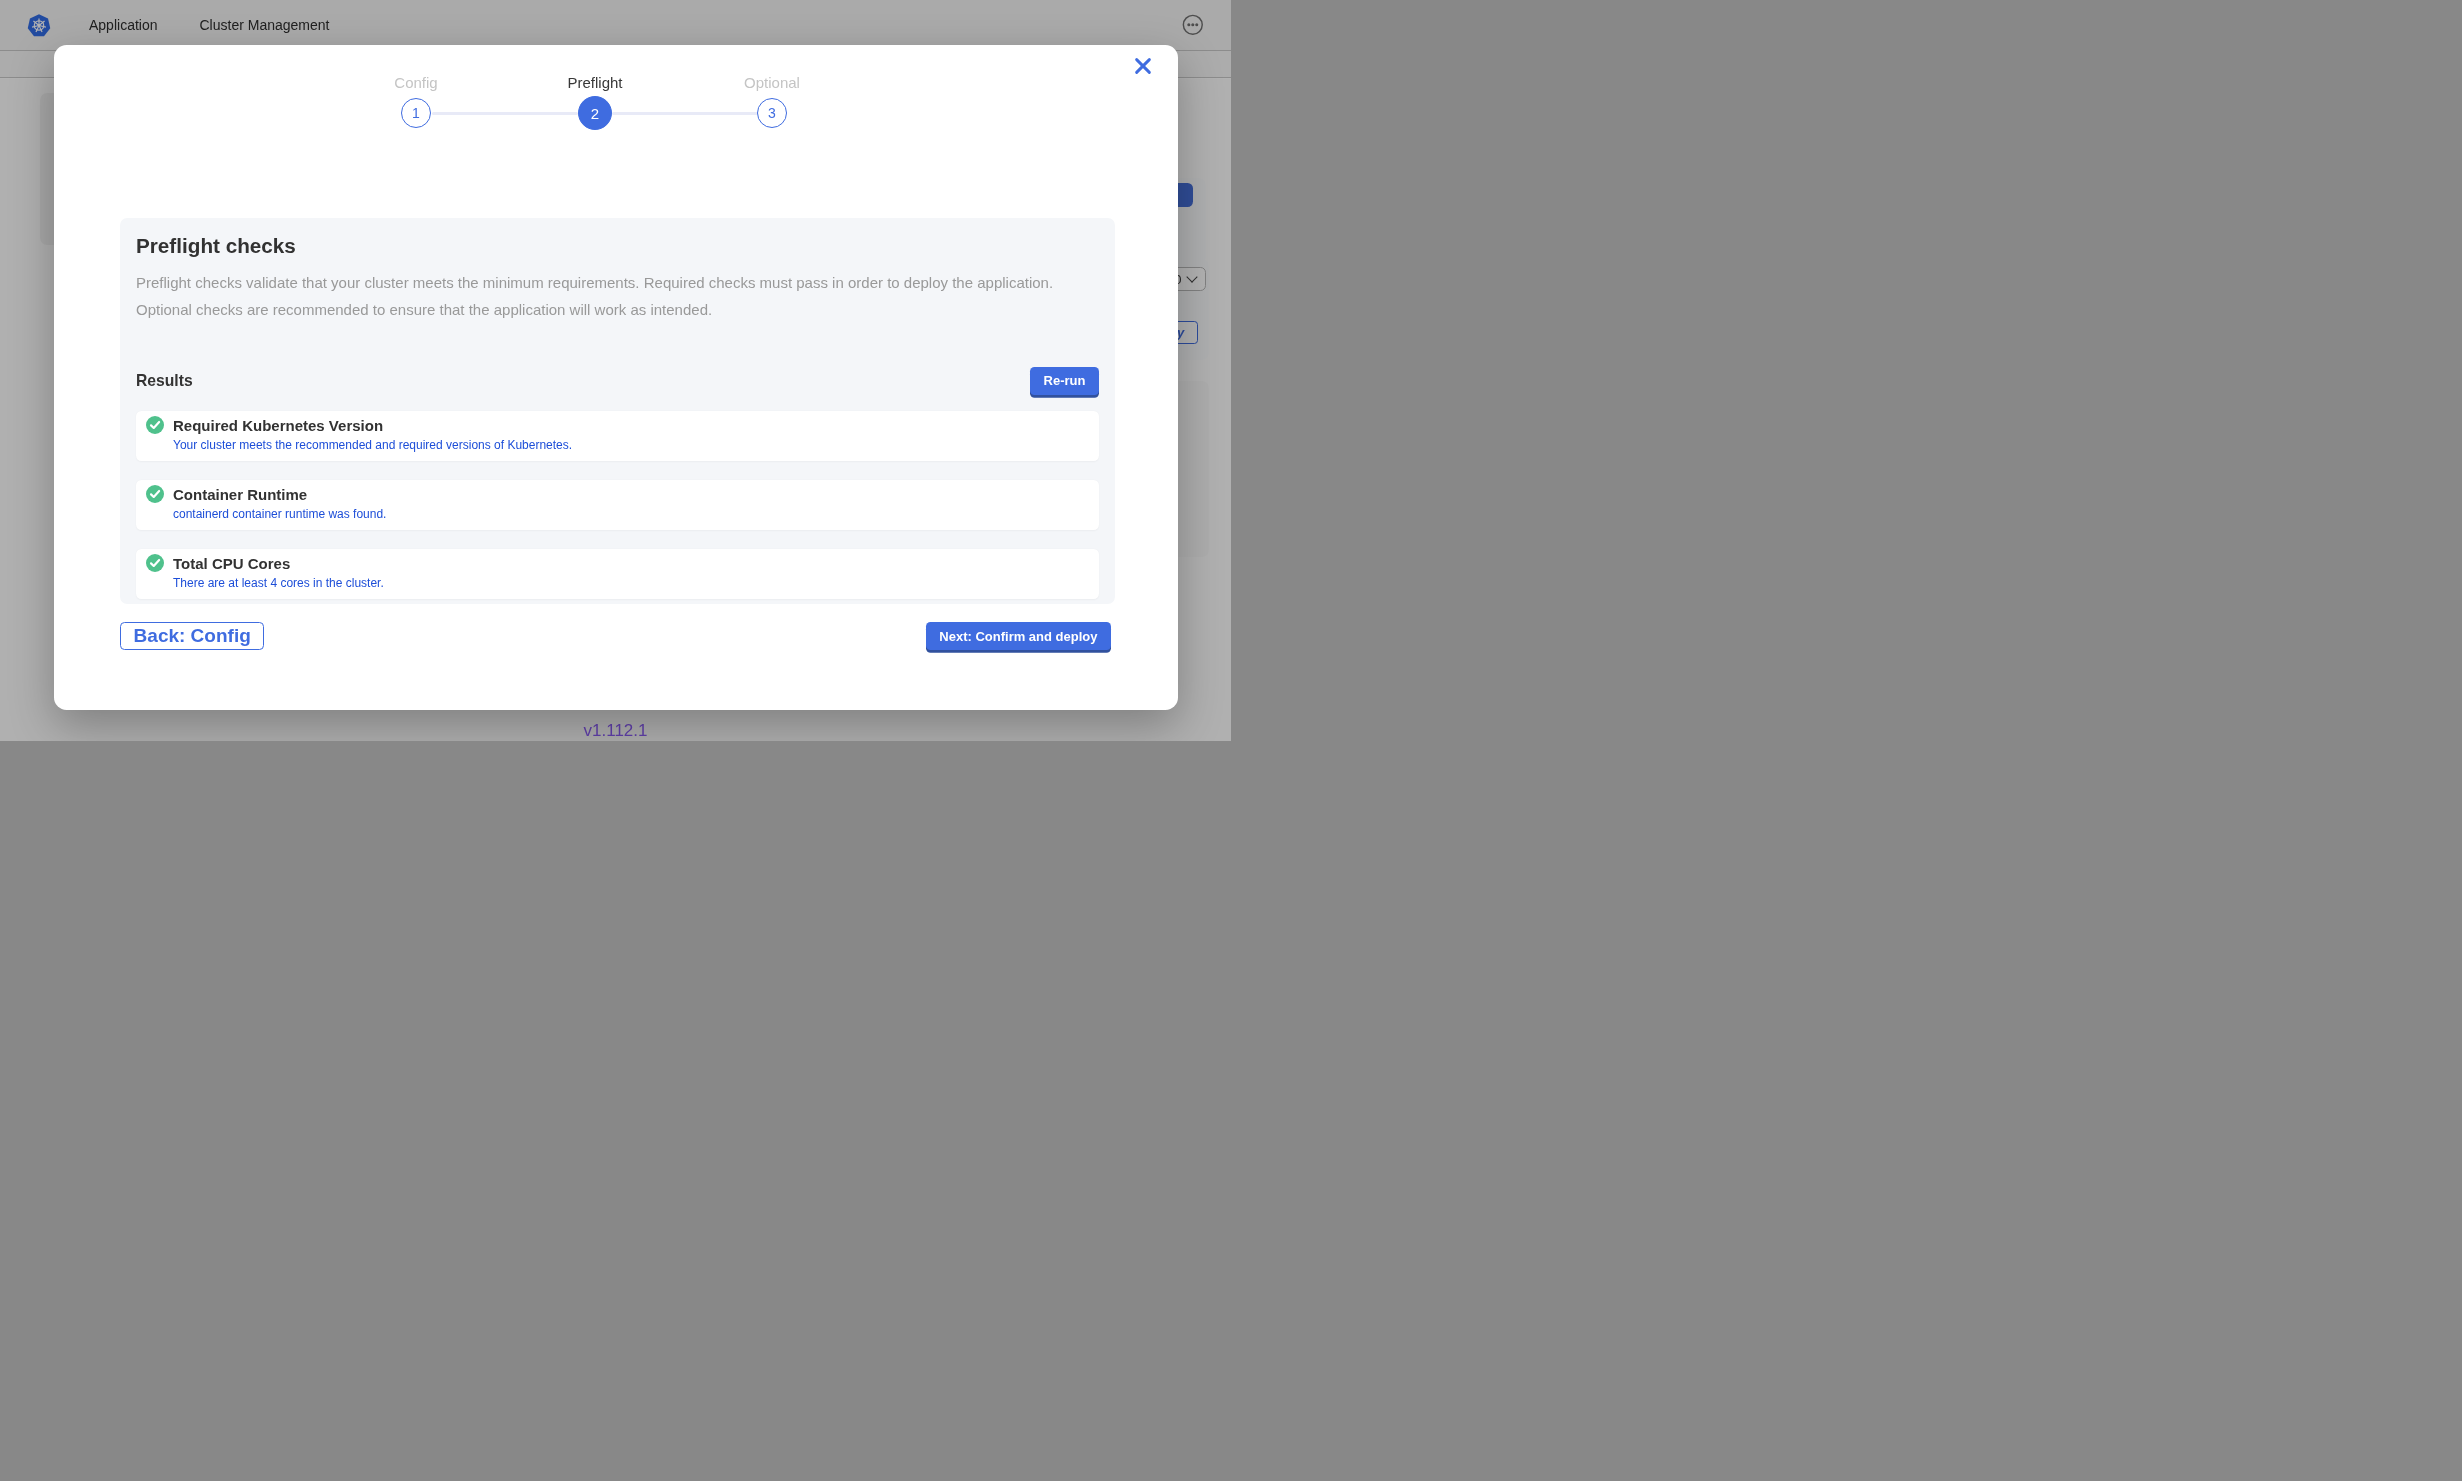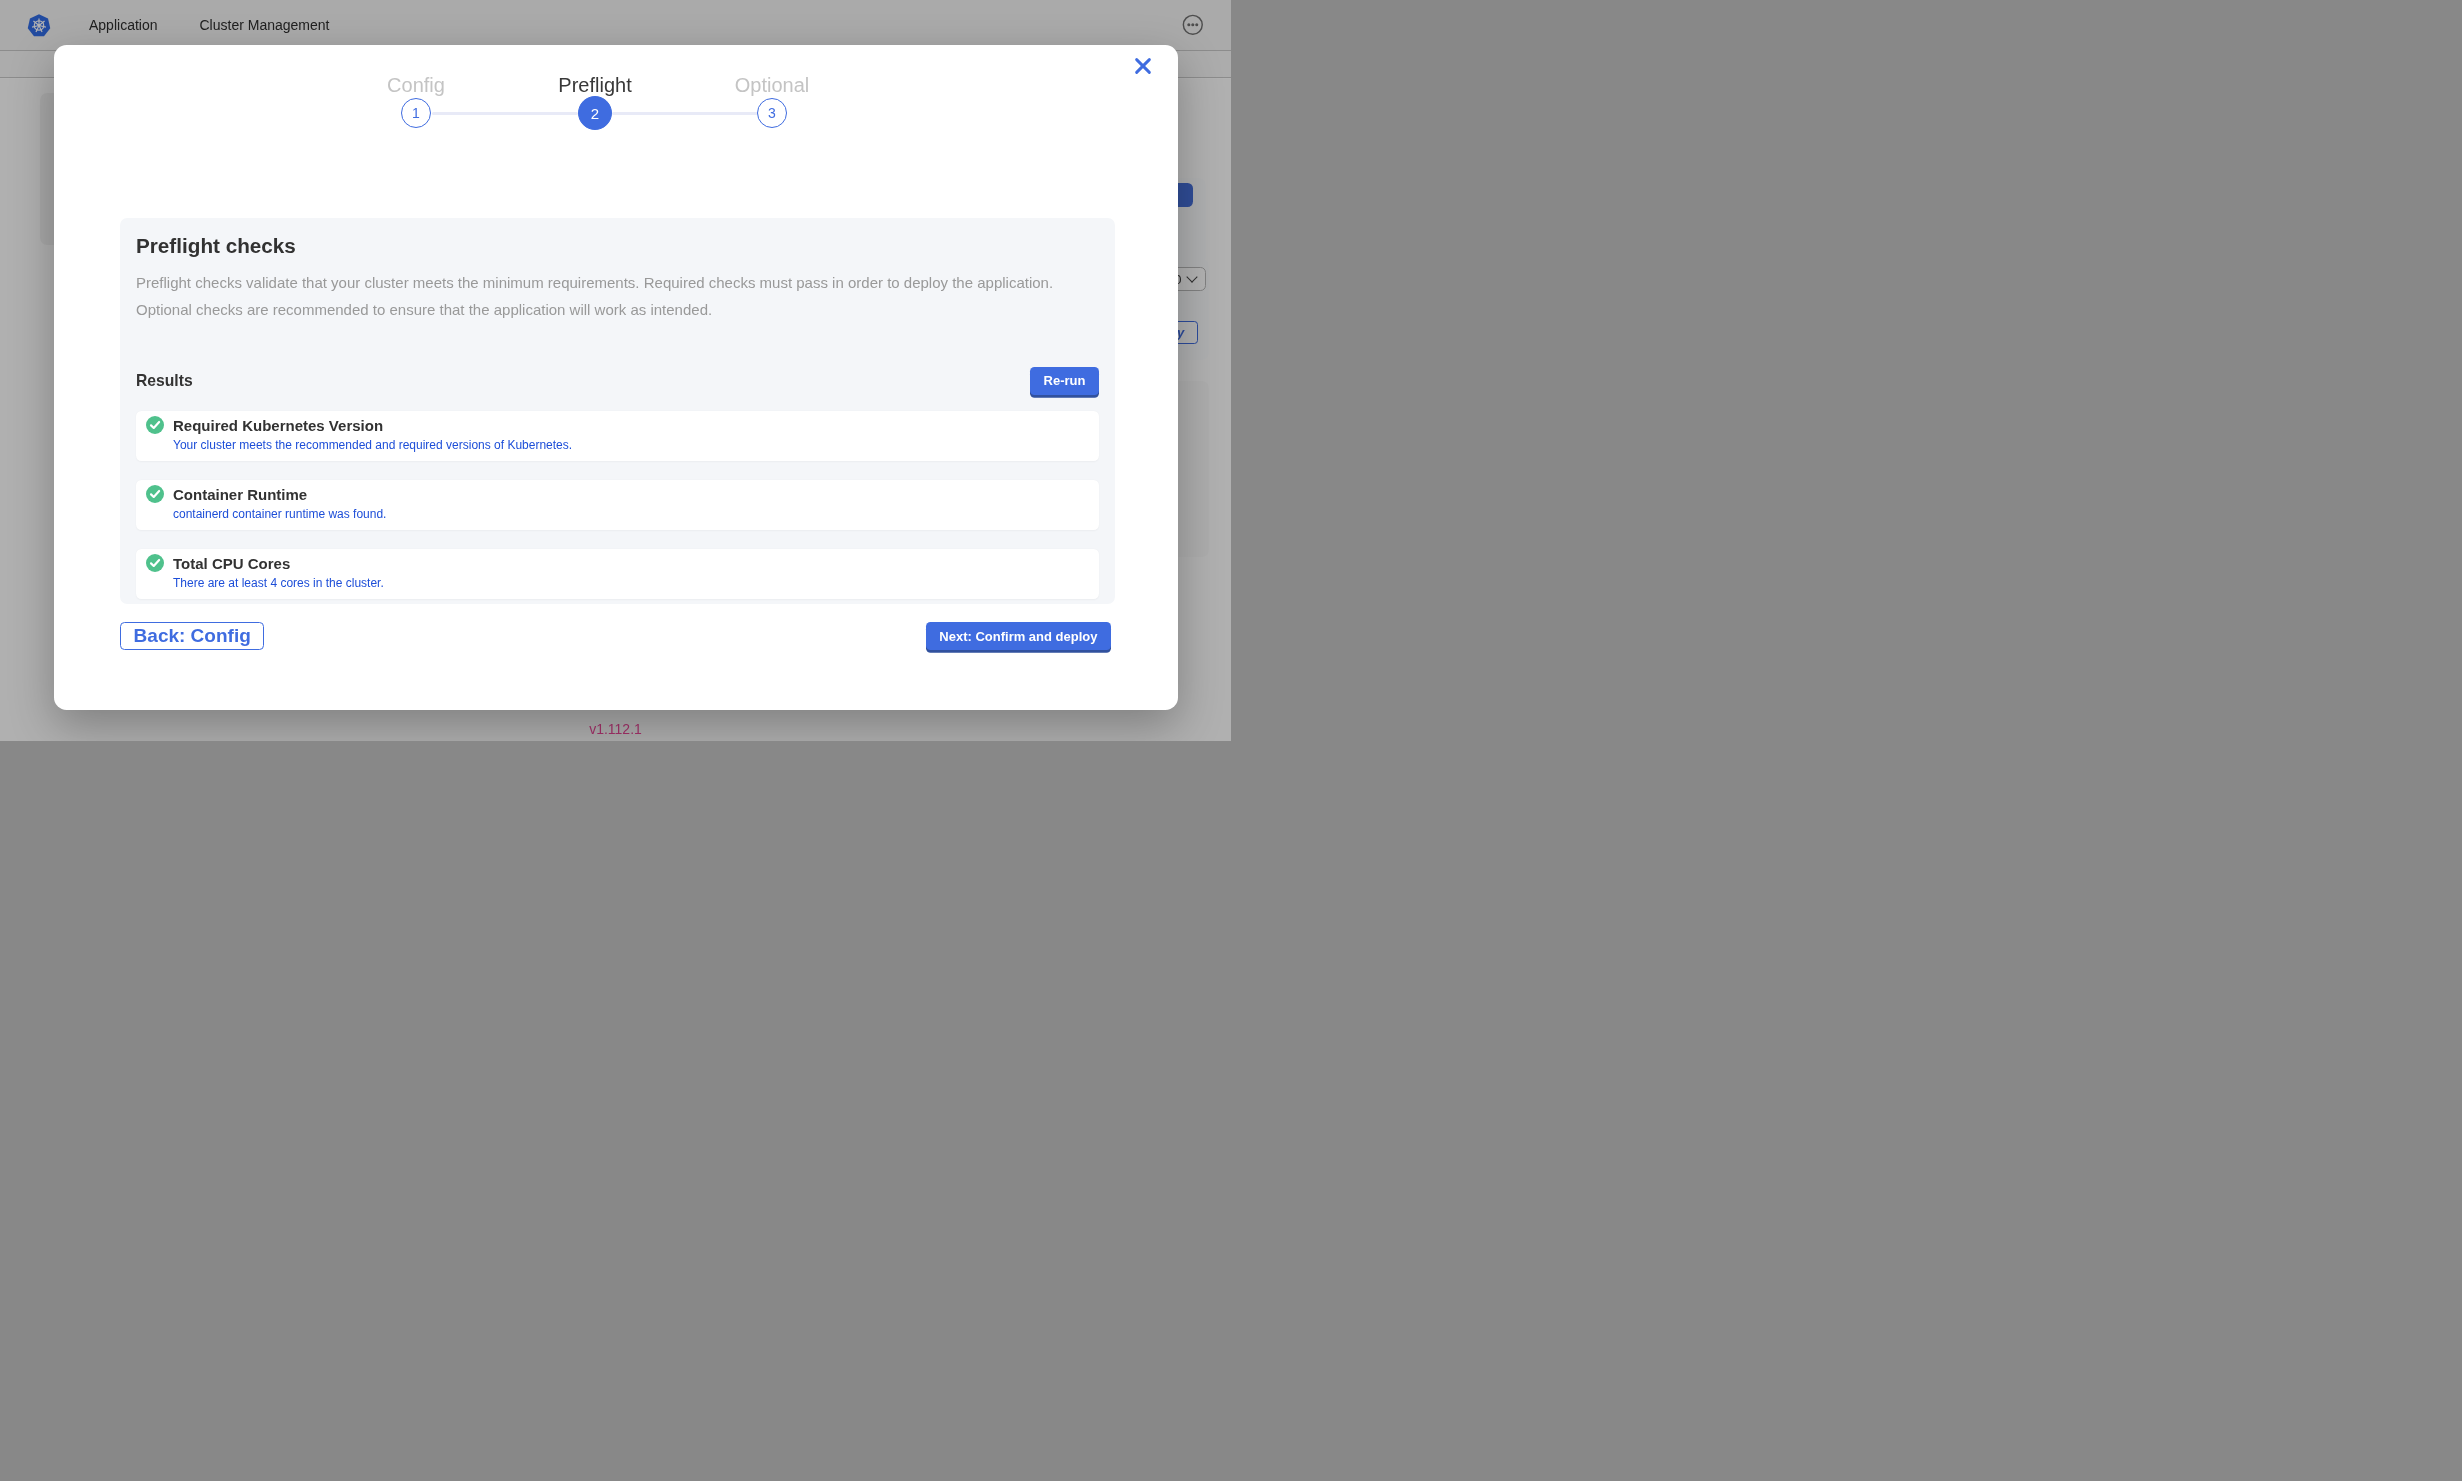--- a/index.html
+++ b/index.html
@@ -21,31 +21,31 @@
   .content-bg{position:absolute;top:79px;left:0;right:0;bottom:0;background:#fdfdfd;}
 
   .bg-card-left{position:absolute;left:40px;top:93px;width:126px;height:152px;background:#f1f1f1;border-radius:7.2px;}
   .bg-card-a{position:absolute;left:1114px;top:178px;width:92px;height:86px;background:#fafbfc;border-radius:7.2px;}
   .bg-btn-blue{position:absolute;left:1156px;top:183px;width:37px;height:24px;background:#456fd8;border-radius:5.4px;}
   .bg-card-b{position:absolute;left:1114px;top:259px;width:95px;height:101px;background:#fafbfc;border-radius:7.2px;}
   .bg-select{position:absolute;left:1166px;top:267px;width:40px;height:24px;background:#ffffff;border:0.9px solid #b9b9b9;border-radius:5.4px;display:flex;align-items:center;padding-left:7.2px;font-size:13px;color:#333;}
   .bg-select .chev{width:8px;height:8px;border-right:1.8px solid #444;border-bottom:1.8px solid #444;transform:rotate(45deg);margin-left:6.3px;margin-top:-3.6px;}
   .bg-btn-outline{position:absolute;left:1167px;top:321px;width:31px;height:23.4px;background:#fff;border:1.3px solid #3f6ce0;border-radius:3.6px;color:#3f6ce0;font-weight:bold;font-style:italic;font-size:13px;display:flex;align-items:center;padding-left:9px;}
   .bg-card-c{position:absolute;left:1114px;top:381px;width:95px;height:176px;background:#f8f8f8;border-radius:7.2px;}
-  .version{position:absolute;left:0;right:0;top:721px;text-align:center;font-size:14px;color:#ec4899;}
+  .version{position:absolute;left:0;right:0;top:721px;text-align:center;font-size:17px;color:#8b5cf6;}
 
   
   .overlay{position:absolute;inset:0;background:rgba(0,0,0,0.30);z-index:10;}
 
   
   .modal{position:absolute;left:54px;top:45px;width:1124px;height:665px;background:#ffffff;border-radius:12.6px;z-index:20;box-shadow:0 16px 45px rgba(0,0,0,0.28);}
   .close-btn{position:absolute;top:7.2px;right:21.6px;width:27px;height:27px;display:flex;align-items:center;justify-content:center;cursor:pointer;background:none;border:none;padding:0;}
 
   
-  .step-label{position:absolute;top:29px;transform:translateX(-50%);font-size:20px;color:#c4c4c4;white-space:nowrap;}
+  .step-label{position:absolute;top:29px;transform:translateX(-50%);font-size:15px;color:#c4c4c4;white-space:nowrap;}
   .step-label.active{color:#383838;font-weight:500;}
   .step-circle{position:absolute;top:68px;transform:translate(-50%,-50%);width:30px;height:30px;border-radius:50%;background:#fff;border:1.8px solid #3f6ce0;color:#3f6ce0;font-size:14px;display:flex;align-items:center;justify-content:center;cursor:pointer;}
   .step-circle.active{width:34px;height:34px;background:#3f6ce0;border-color:#3f6ce0;color:#fff;font-size:15px;}
   .step-line{position:absolute;top:67px;height:2.7px;background:#e8eaf7;border-radius:1.8px;}
 
   
   .panel{position:absolute;left:66px;top:173px;width:995px;height:386px;background:#f4f6f9;border-radius:7.2px;padding:14.4px 16px;}
   .panel-title{font-size:20.7px;font-weight:bold;color:#323232;margin:1.8px 0 0 0;}
   .panel-desc{margin:10.8px 0 0 0;font-size:15px;line-height:27px;color:#999999;max-width:948px;}
   .results-row{margin-top:44px;display:flex;align-items:center;justify-content:space-between;height:28px;}

